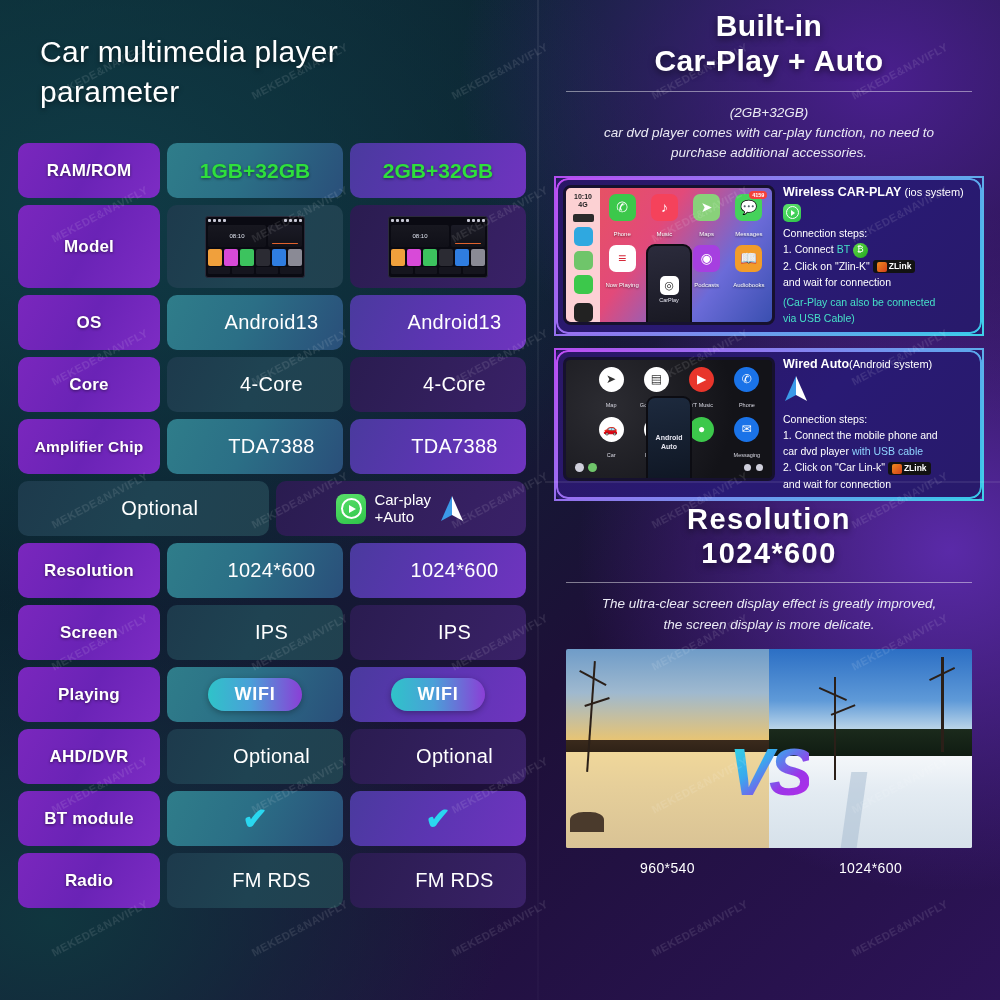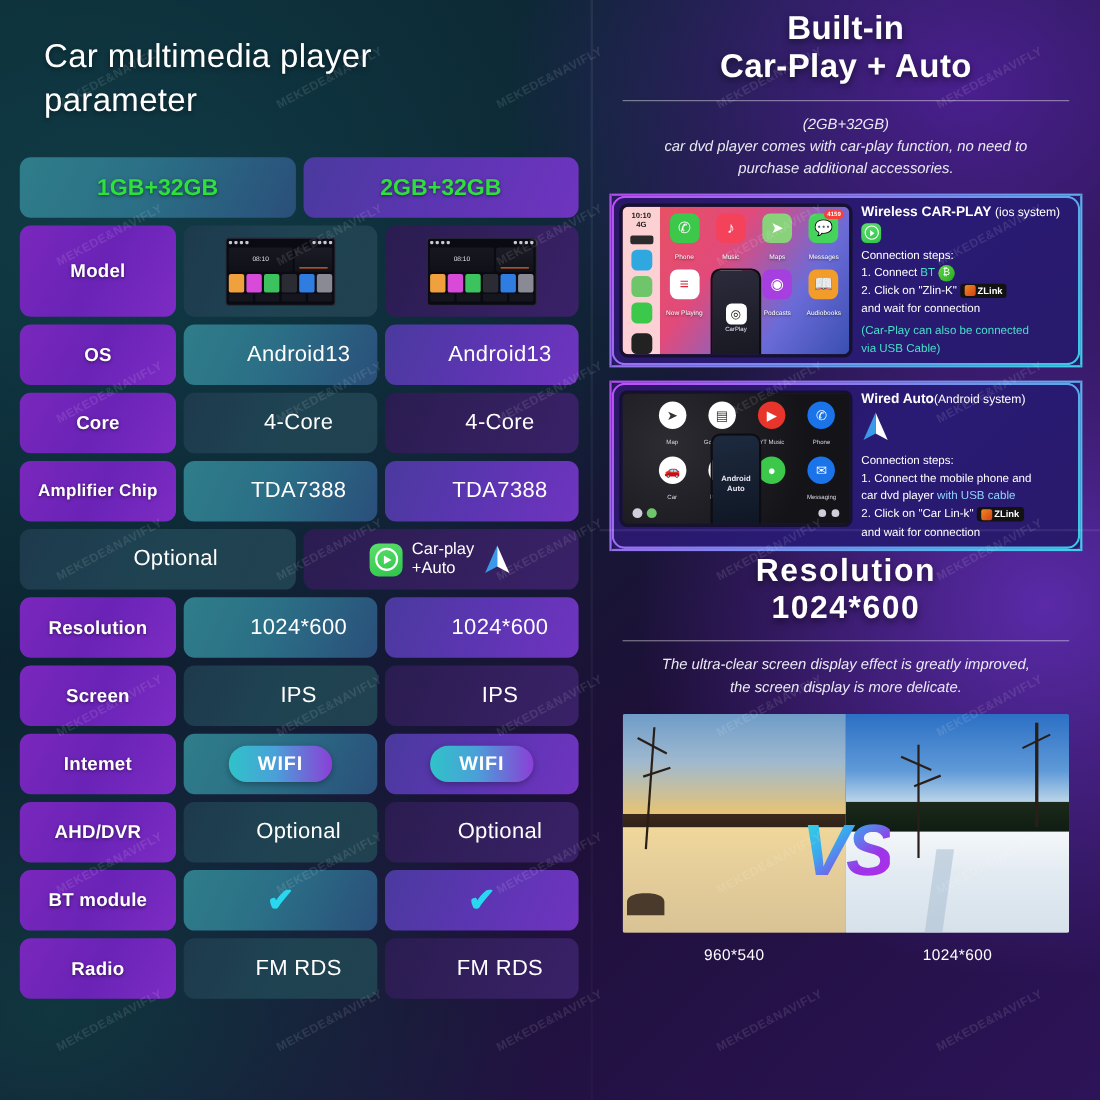--- a/index.html
+++ b/index.html
@@ -354,20 +354,21 @@
 
 <div id="page">
 
   <div class="left-panel">
     <div class="left-title">
       <div>Car multimedia player</div>
       <div>parameter</div>
     </div>
     <div class="spec-table" id="spec-table">
         <div class="spec-row">
+          <div class="cell label">RAM/ROM</div>
           <div class="cell v1">
             <span class="val-green">1GB+32GB</span>
           </div>
           <div class="cell v2">
             <span class="val-green">2GB+32GB</span>
           </div>
         </div>
         <div class="spec-row tall">
           <div class="cell label">Model</div>
           <div class="cell v1 dark">
@@ -501,21 +502,21 @@
         <div class="spec-row">
           <div class="cell label">Screen</div>
           <div class="cell v1 dark">
             <span class="val-plain">IPS</span>
           </div>
           <div class="cell v2 dark">
             <span class="val-plain">IPS</span>
           </div>
         </div>
         <div class="spec-row">
-          <div class="cell label">Intemet</div>
+          <div class="cell label">Playing</div>
           <div class="cell v1">
             <span class="wifi-pill">WIFI</span>
           </div>
           <div class="cell v2">
             <span class="wifi-pill">WIFI</span>
           </div>
         </div>
         <div class="spec-row">
           <div class="cell label">AHD/DVR</div>
           <div class="cell v1 dark">

